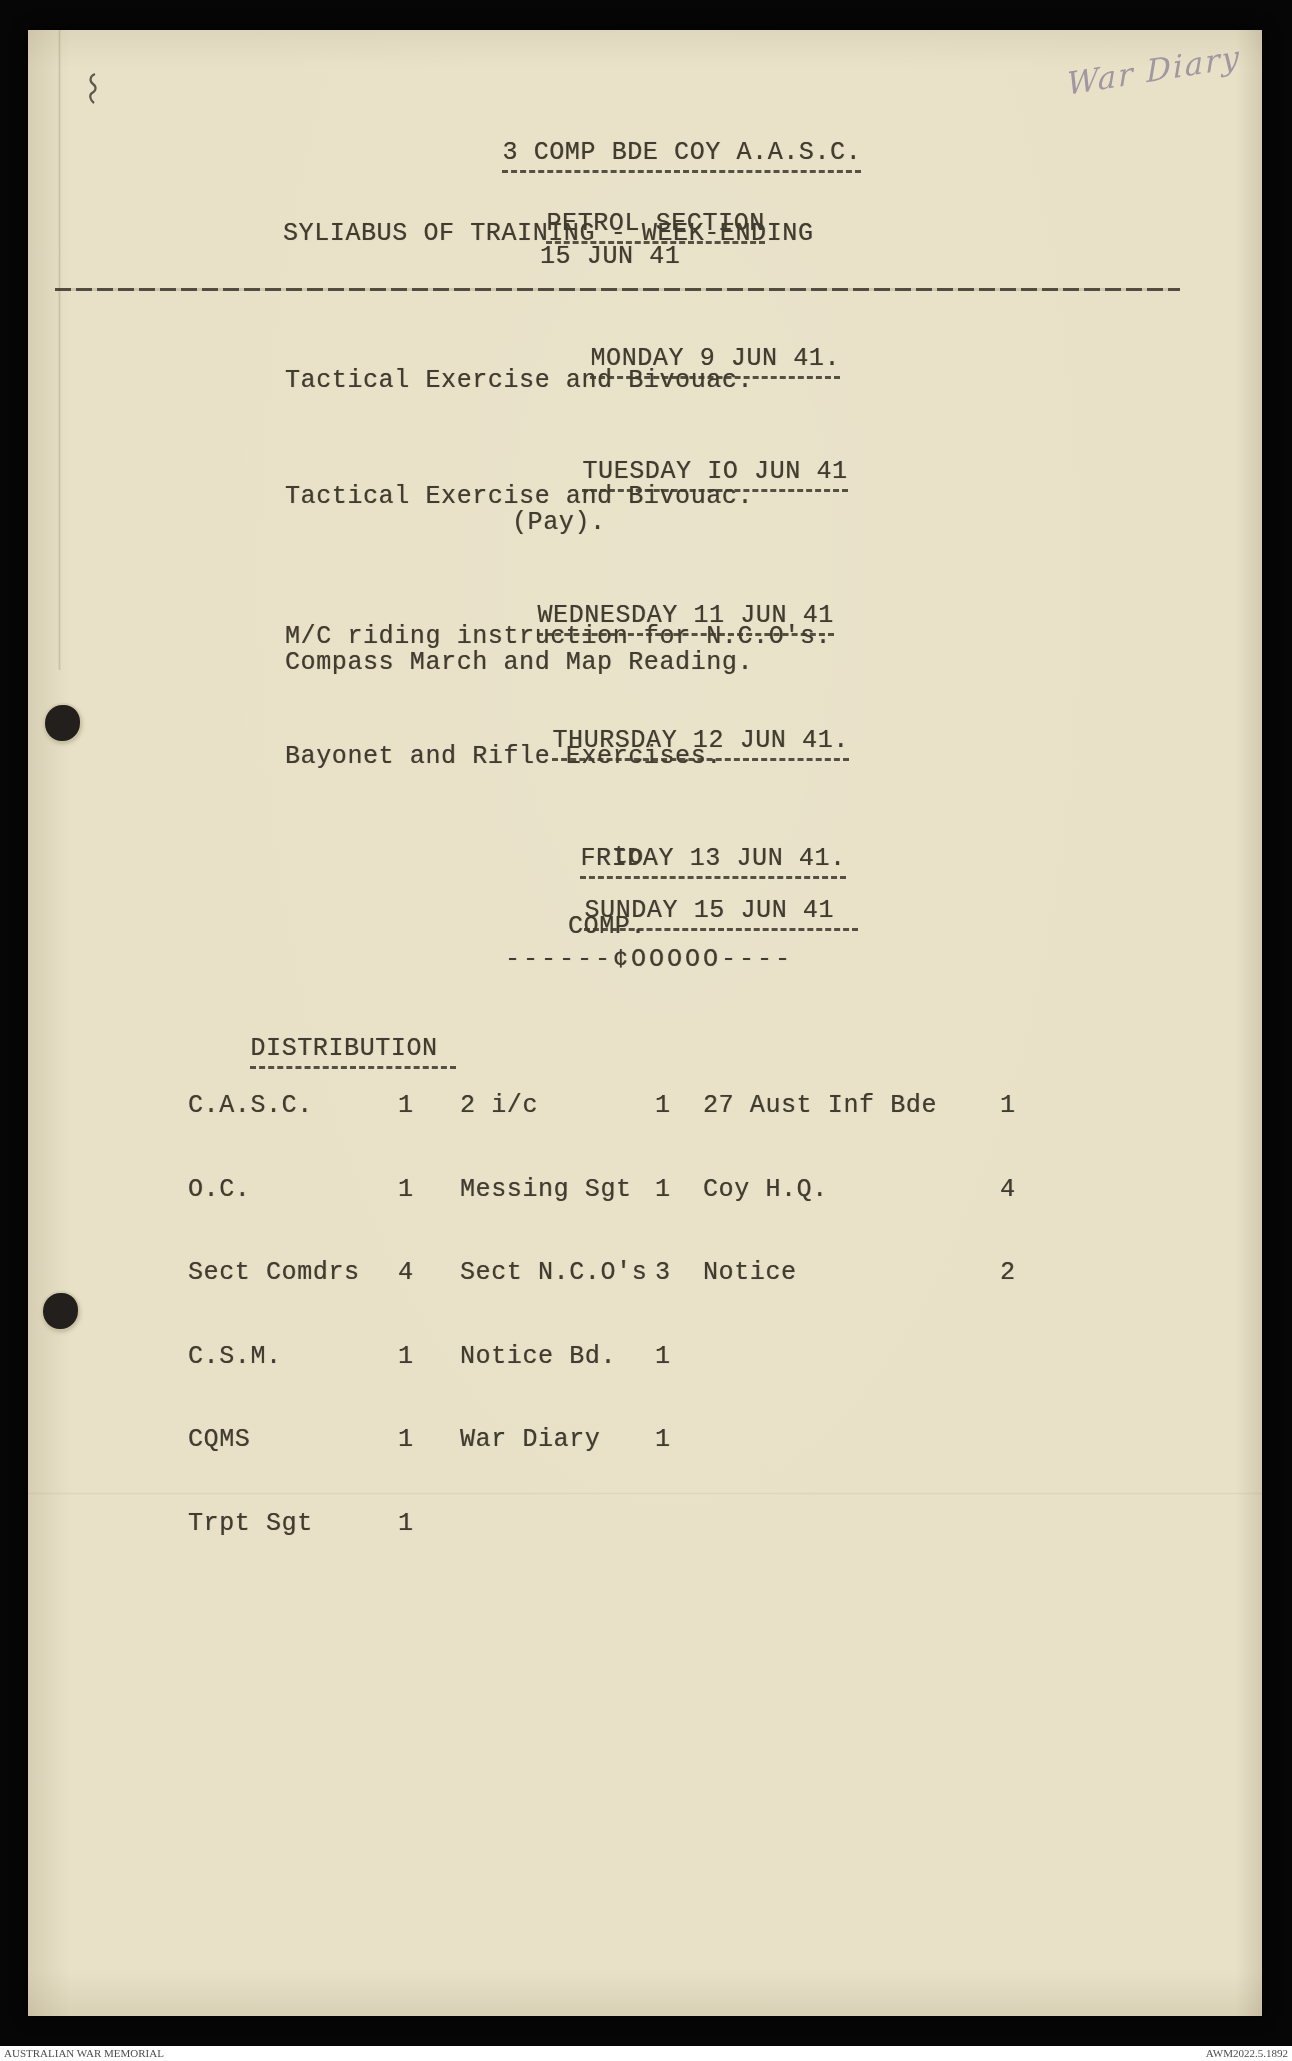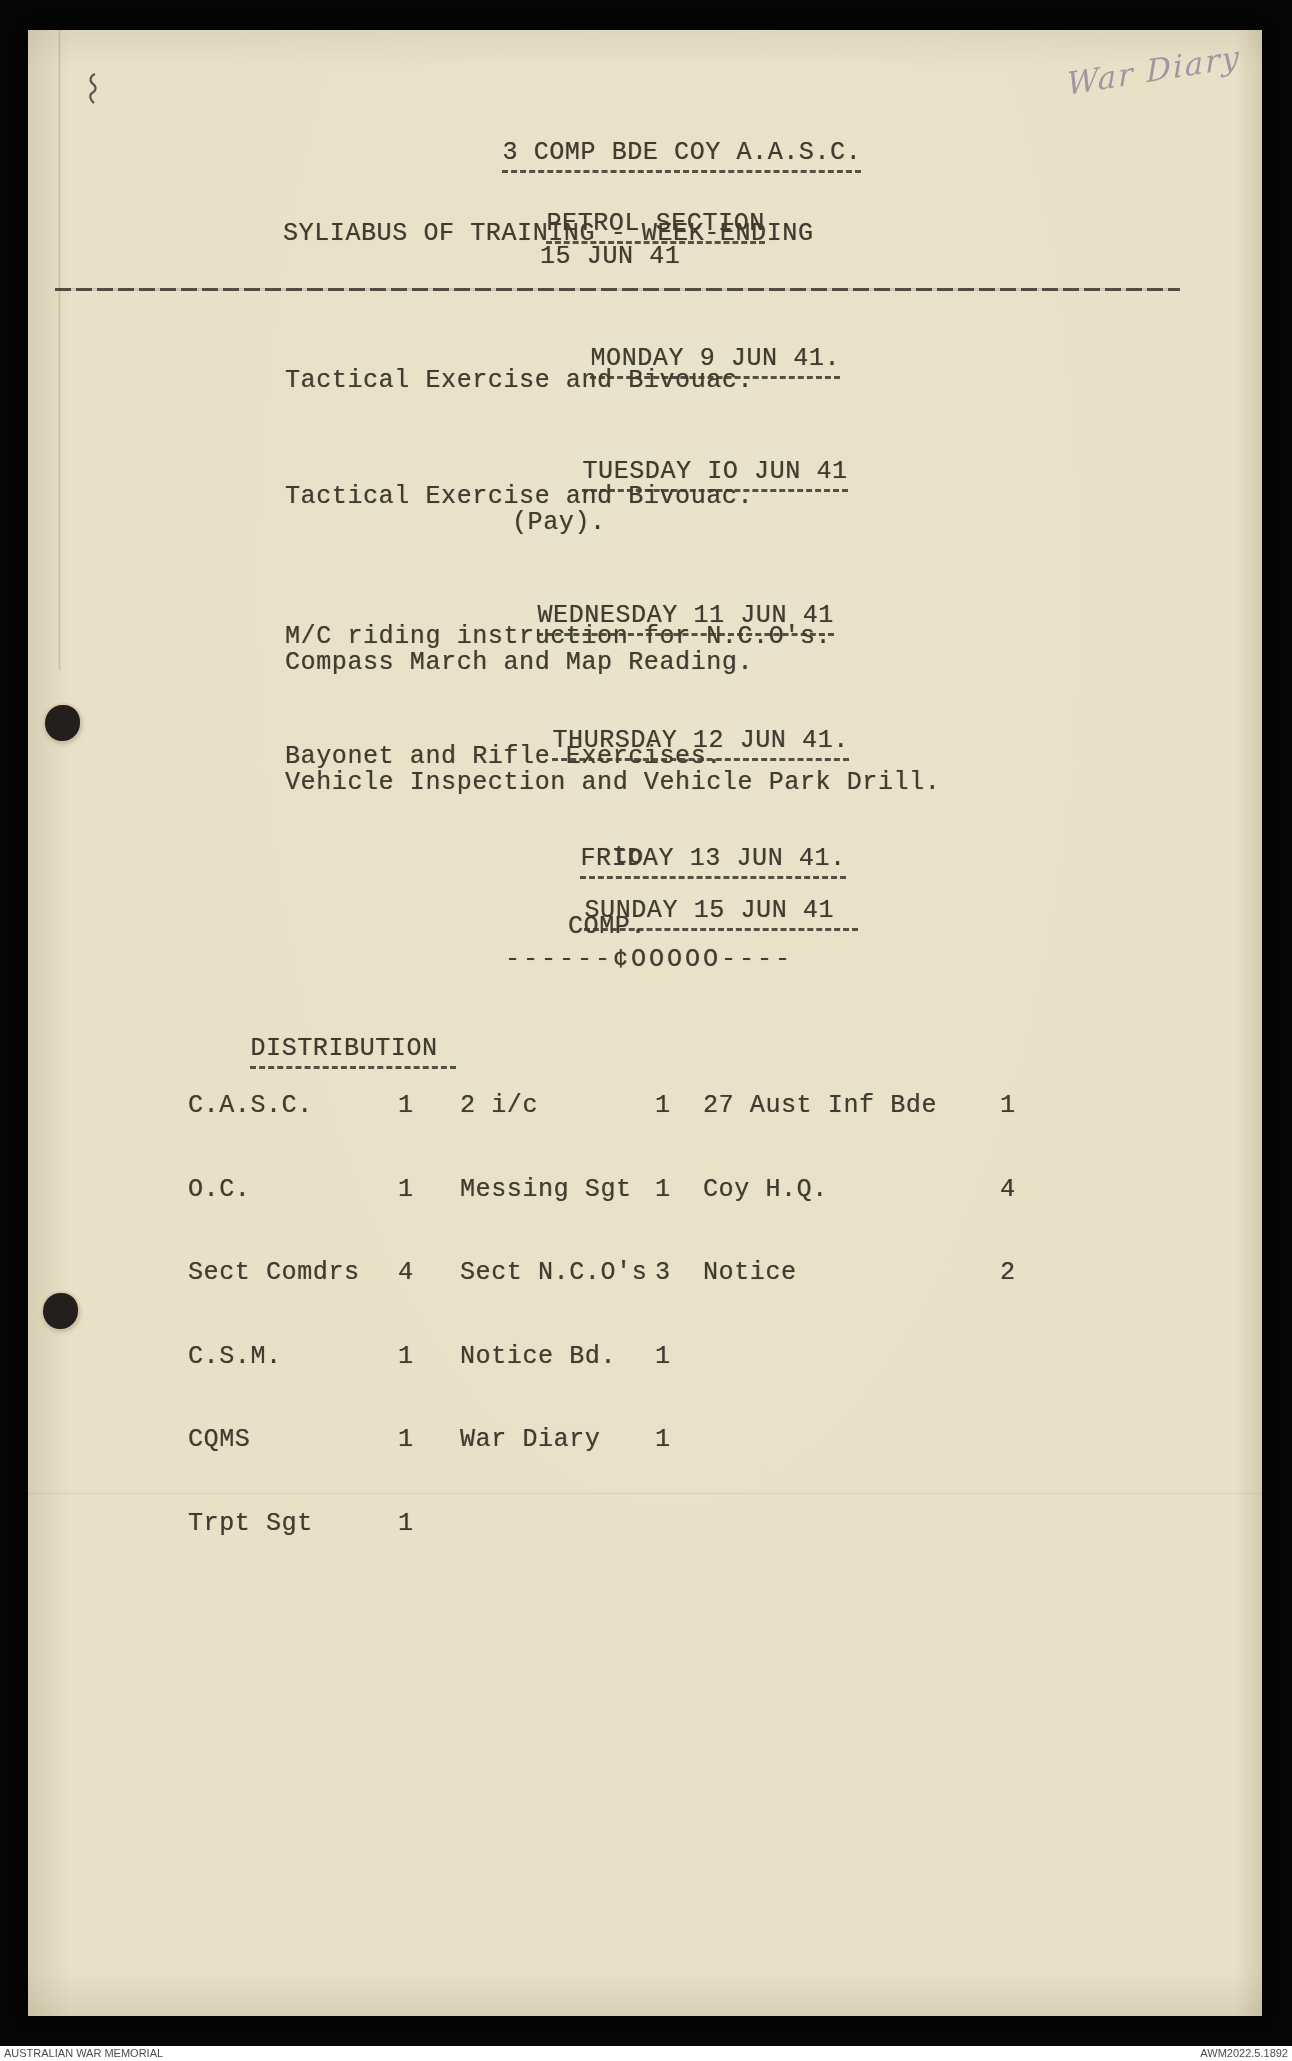--- a/index.html
+++ b/index.html
@@ -59,21 +59,21 @@
     opacity:0.85;
     white-space:pre;
   }
   .dist-col{position:absolute;}
   .dist-row{position:relative;height:25.6px;}
   .dist-row .lbl{position:absolute;left:0;top:0;}
   .dist-row .cnt{position:absolute;top:0;}
   .footer-bar{
     position:absolute;left:0;bottom:0;width:1292px;height:15px;
     background:#ffffff;
-    font-family:Liberation Sans, sans-serif;
+    font-family:Liberation Serif, serif;
     font-size:11px;line-height:15px;color:#4d4d4d;
   }
   .footer-bar .fleft{position:absolute;left:4px;top:0;}
   .footer-bar .fright{position:absolute;right:4px;top:0;}
   .staple-mark{position:absolute;left:58px;top:42px;}
 </style>
 </head>
 <body>
 
 <div class="scan-mat"></div>
@@ -115,21 +115,20 @@
   <div class="typed" style="left:447px;top:542px;">
     <span class="u">WEDNESDAY 11 JUN 41</span>
   </div>
   <div class="typed" style="left:257px;top:592px;">M/C riding instruction for N.C.O's.</div>
   <div class="typed" style="left:257px;top:618px;">Compass March and Map Reading.</div>
 
   <div class="typed" style="left:462px;top:667px;">
     <span class="u">THURSDAY 12 JUN 41.</span>
   </div>
   <div class="typed" style="left:257px;top:712px;">Bayonet and Rifle Exercises.</div>
-  <div class="typed" style="left:257px;top:738px;">Vehicle Inspection and Vehicle Park Drill.</div>
 
   <div class="typed" style="left:490px;top:785px;">
     <span class="u">FRIDAY 13 JUN 41.</span>
   </div>
   <div class="typed" style="left:585px;top:812px;">to</div>
   <div class="typed" style="left:494px;top:837px;">
     <span class="u" style="padding-right:24px;">SUNDAY 15 JUN 41</span>
   </div>
   <div class="typed" style="left:540px;top:882px;">COMP.</div>
 

